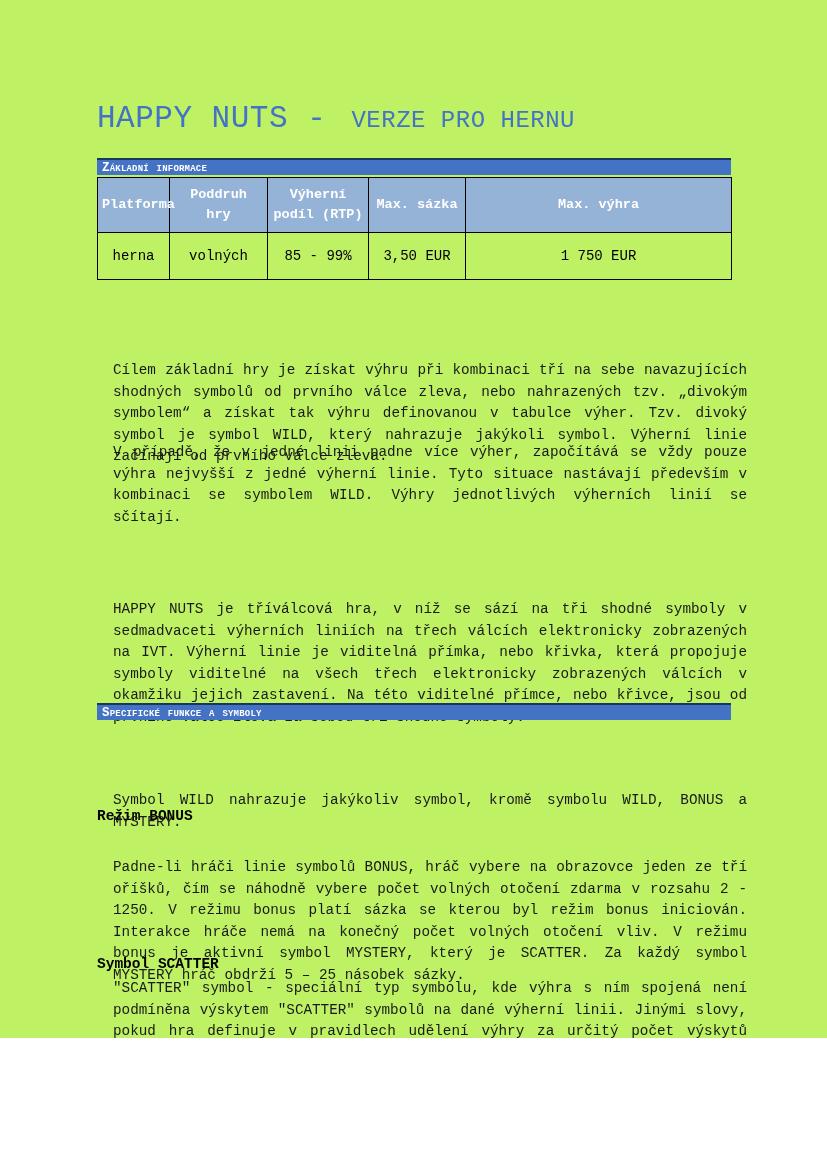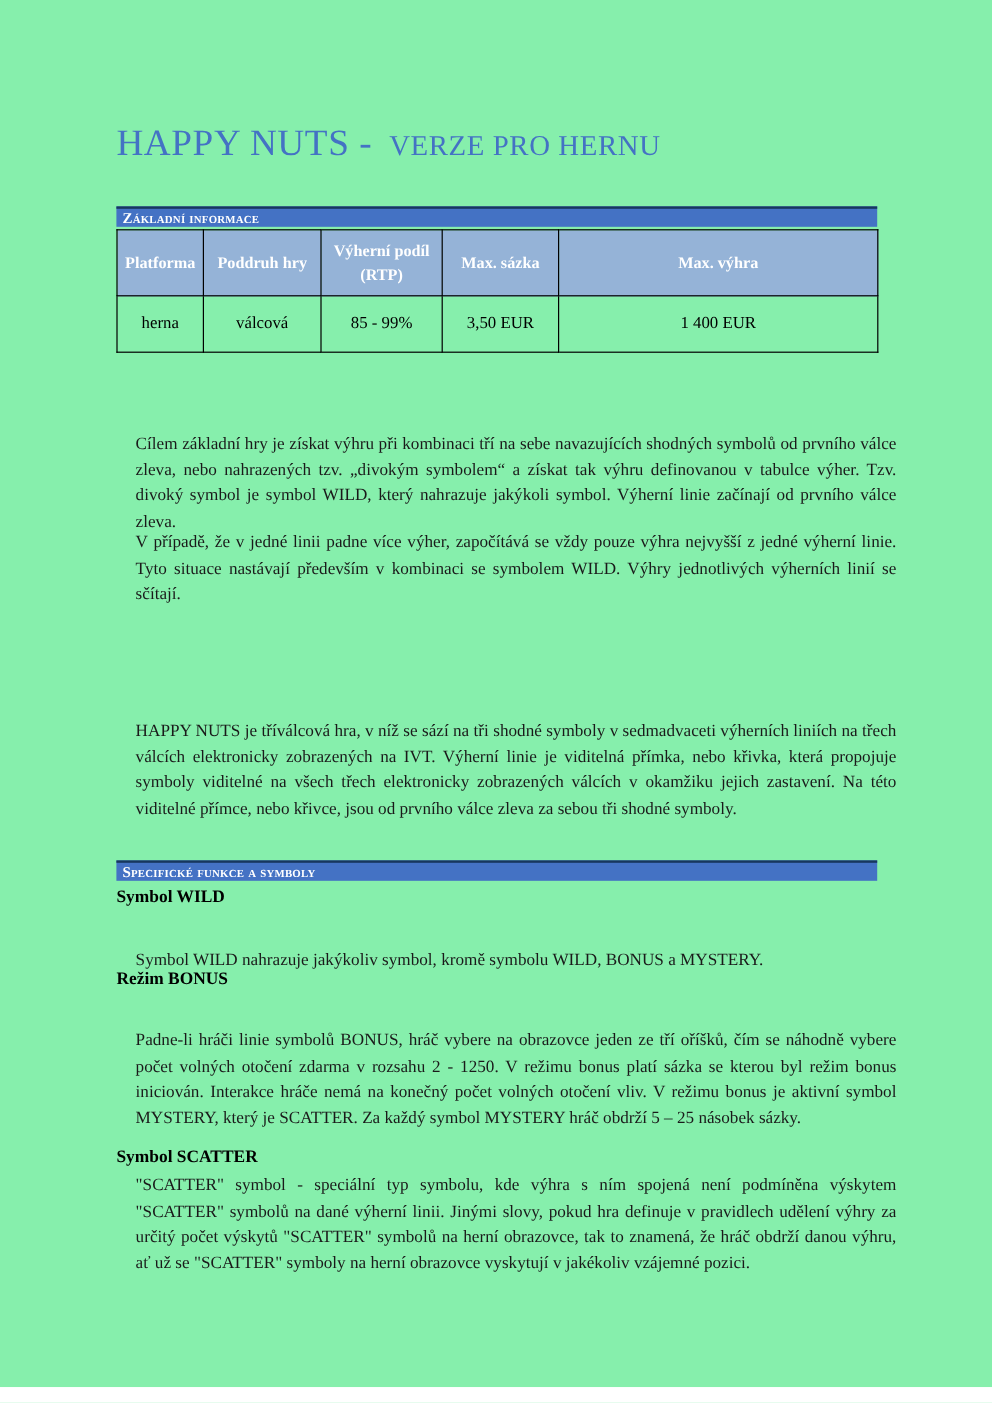--- a/index.html
+++ b/index.html
@@ -4,27 +4,27 @@
 <style>
   :root{
     --accent: #4472C4;
     --accent-dark: #17375E;
     --th-blue: #95B3D7;
     --ink: #1a1a1a;
   }
   html,body{margin:0;padding:0;background:#ffffff;}
   .page{
     position:relative;
-    width:827px;height:1156px;
-    background:#86efac;
-    font-family:Liberation Serif, serif;
+    width:827px;height:1038px;
+    background:#bef264;
+    font-family:Liberation Mono, monospace;
     color:var(--ink);
     overflow:hidden;
   }
-  .abs{position:absolute;left:97px;width:634px;margin-top:14px;}
+  .abs{position:absolute;left:97px;width:634px;}
 
   
   .title{top:100px;white-space:nowrap;color:var(--accent);font-weight:400;}
   .title .t-main{font-size:31px;letter-spacing:0.5px;}
   .title .t-sub{font-size:24px;letter-spacing:0.5px;margin-left:6px;}
 
   
   .bar{
     height:17px;
     background:var(--accent);
@@ -113,38 +113,37 @@
         <th>Platforma</th>
         <th>Poddruh hry</th>
         <th>Výherní podíl (RTP)</th>
         <th>Max. sázka</th>
         <th>Max. výhra</th>
       </tr>
     </thead>
     <tbody>
       <tr>
         <td>herna</td>
-        <td>válcová</td>
+        <td>volných</td>
         <td>85 - 99%</td>
         <td>3,50 EUR</td>
-        <td>1 400 EUR</td>
+        <td>1 750 EUR</td>
       </tr>
     </tbody>
   </table>
 
   <p class="abs para" style="top:344px;">Cílem základní hry je získat výhru při kombinaci tří na sebe navazujících shodných symbolů od prvního válce zleva, nebo nahrazených tzv. „divokým symbolem“ a získat tak výhru definovanou v tabulce výher. Tzv. divoký symbol je symbol WILD, který nahrazuje jakýkoli symbol. Výherní linie začínají od prvního válce zleva.</p>
   <p class="abs para" style="top:426px;">V případě, že v jedné linii padne více výher, započítává se vždy pouze výhra nejvyšší z jedné výherní linie. Tyto situace nastávají především v kombinaci se symbolem WILD. Výhry jednotlivých výherních linií se sčítají.</p>
 
   <p class="abs para" style="top:583px;">HAPPY NUTS je tříválcová hra, v níž se sází na tři shodné symboly v sedmadvaceti výherních liniích na třech válcích elektronicky zobrazených na IVT. Výherní linie je viditelná přímka, nebo křivka, která propojuje symboly viditelné na všech třech elektronicky zobrazených válcích v okamžiku jejich zastavení. Na této viditelné přímce, nebo křivce, jsou od prvního válce zleva za sebou tři shodné symboly.</p>
 
   <div class="abs bar" style="top:703px;">
     <span>Specifické funkce a symboly</span>
   </div>
 
-  <p class="abs subhead" style="top:740px;">Symbol WILD</p>
   <p class="abs subhead" style="top:808px;">Režim BONUS</p>
 
   <p class="abs para" style="top:774px;">Symbol WILD nahrazuje jakýkoliv symbol, kromě symbolu WILD, BONUS a MYSTERY.</p>
   <p class="abs para" style="top:841px;">Padne-li hráči linie symbolů BONUS, hráč vybere na obrazovce jeden ze tří oříšků, čím se náhodně vybere počet volných otočení zdarma v rozsahu 2 - 1250. V režimu bonus platí sázka se kterou byl režim bonus iniciován. Interakce hráče nemá na konečný počet volných otočení vliv. V režimu bonus je aktivní symbol MYSTERY, který je SCATTER. Za každý symbol MYSTERY hráč obdrží 5 – 25 násobek sázky.</p>
 
   <p class="abs subhead" style="top:956px;">Symbol SCATTER</p>
   <p class="abs para" style="top:962px;">"SCATTER" symbol - speciální typ symbolu, kde výhra s ním spojená není podmíněna výskytem "SCATTER" symbolů na dané výherní linii. Jinými slovy, pokud hra definuje v pravidlech udělení výhry za určitý počet výskytů "SCATTER" symbolů na herní obrazovce, tak to znamená, že hráč obdrží danou výhru, ať už se "SCATTER" symboly na herní obrazovce vyskytují v jakékoliv vzájemné pozici.</p>
 
 </div>
 

